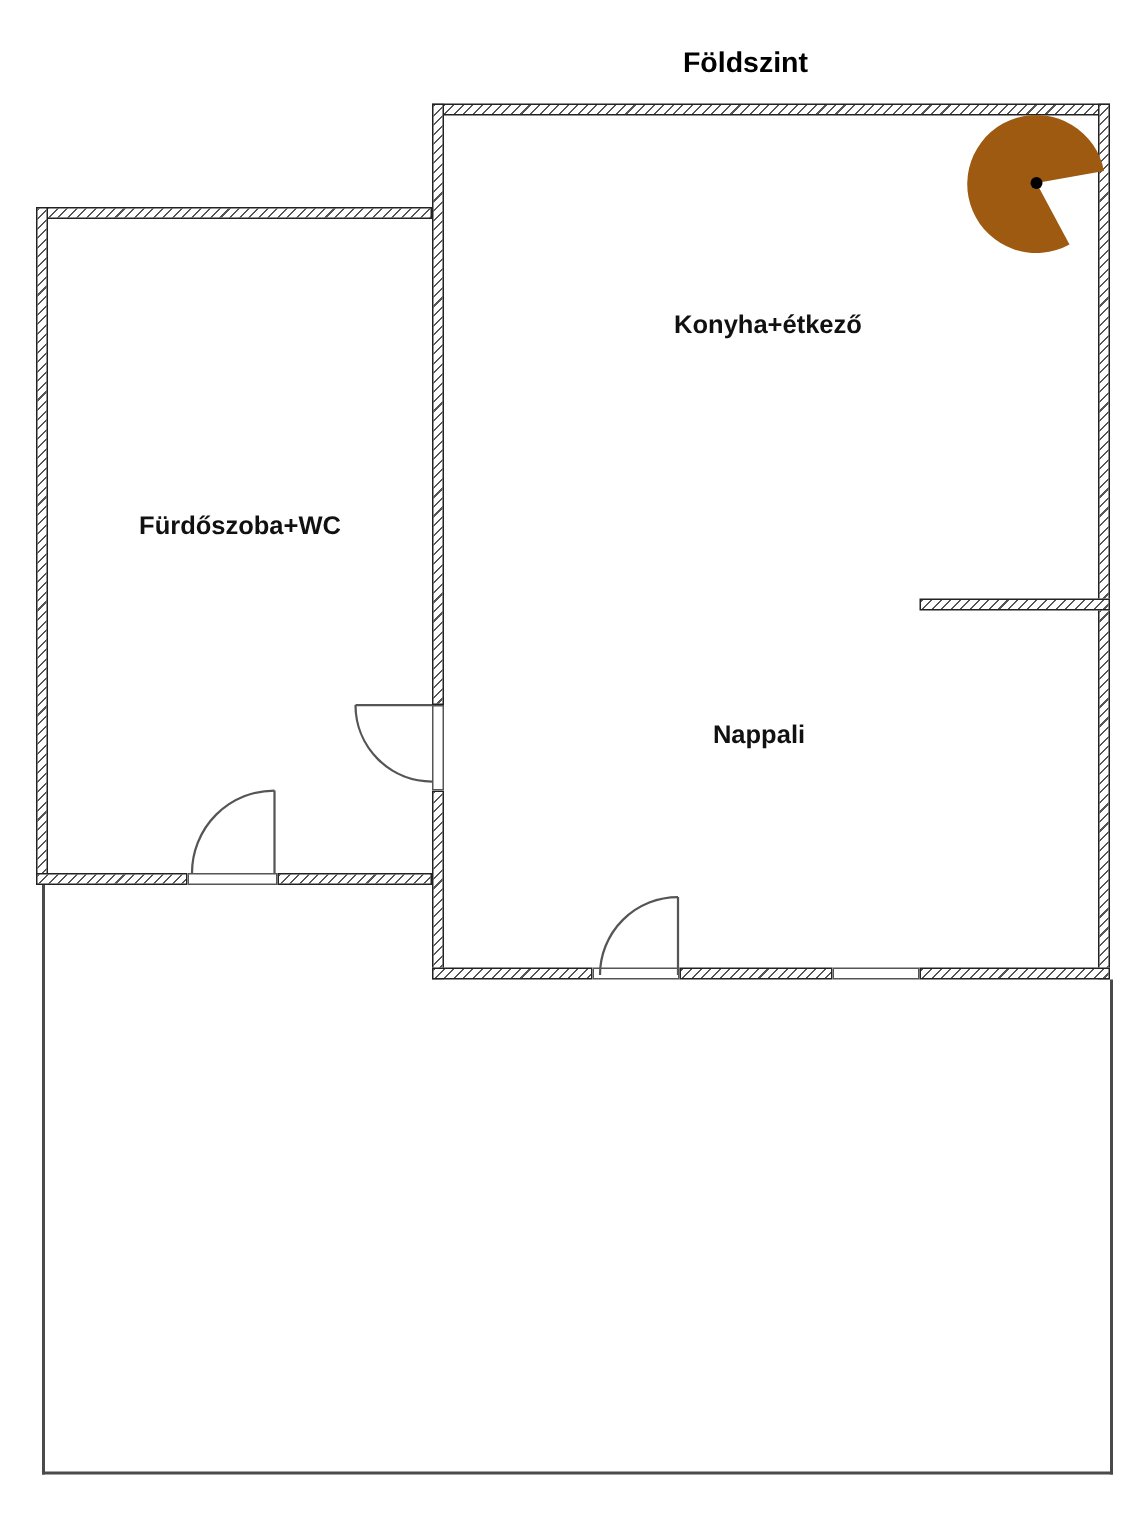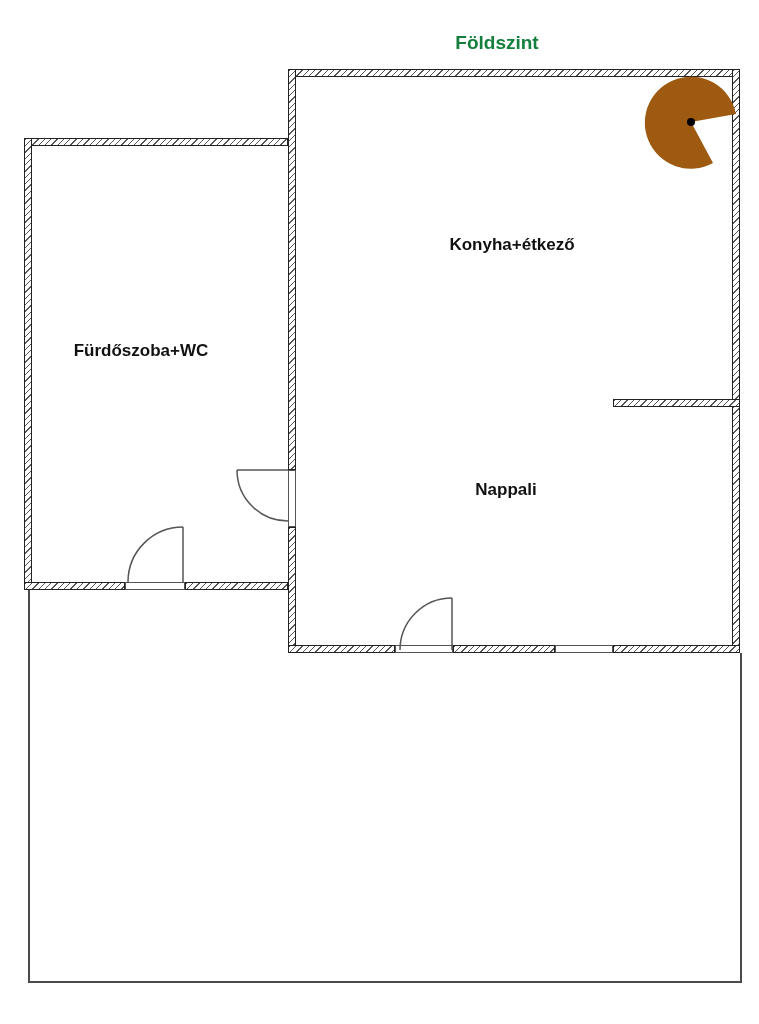--- a/index.html
+++ b/index.html
@@ -33,21 +33,21 @@
     font-weight:bold;
     font-size:17px;
     color:#111;
     white-space:nowrap;
   }
   .plan-title{
     position:absolute;
     transform:translateX(-50%);
     font-weight:bold;
     font-size:19px;
-    color:#15803d;
+    color:#000000;
     white-space:nowrap;
   }
   svg.overlay{
     position:absolute;
     left:0;top:0;
     width:759px;height:1024px;
     pointer-events:none;
   }
   .door-line{stroke:#555;stroke-width:1.5;fill:none;}
 </style>
@@ -99,17 +99,17 @@
       <line class="door-line" x1="452" y1="598" x2="452" y2="650"></line>
       <path class="door-line" d="M 452 598 A 52 52 0 0 0 400 650"></path>
     </g>
 
     <g>
       <path d="M 691 122 L 736 114 A 46 46 0 1 0 713 163 Z" stroke="none" fill="#9d5a10"></path>
       <circle cx="691" cy="122" r="4" fill="#000000"></circle>
     </g>
   </svg>
 
-  <div class="room-label" style="left:512px;top:207px;margin-top:28px;">Konyha+étkező</div>
-  <div class="room-label" style="left:141px;top:341px;">Fürdőszoba+WC</div>
+  <div class="room-label" style="left:512px;top:207px;">Konyha+étkező</div>
+  <div class="room-label" style="left:160px;top:341px;">Fürdőszoba+WC</div>
   <div class="room-label" style="left:506px;top:480px;">Nappali</div>
 
 </div>
 
 </body></html>

